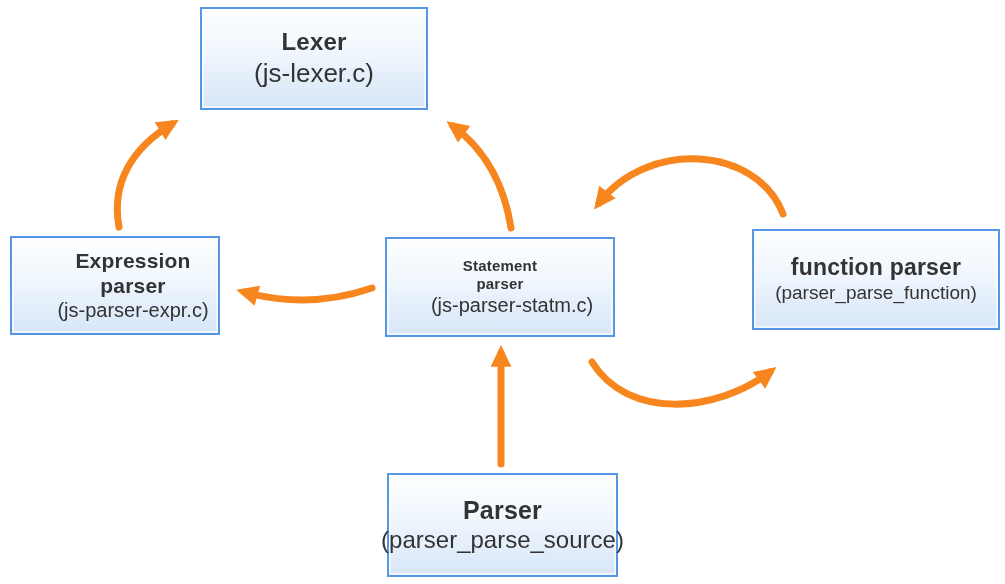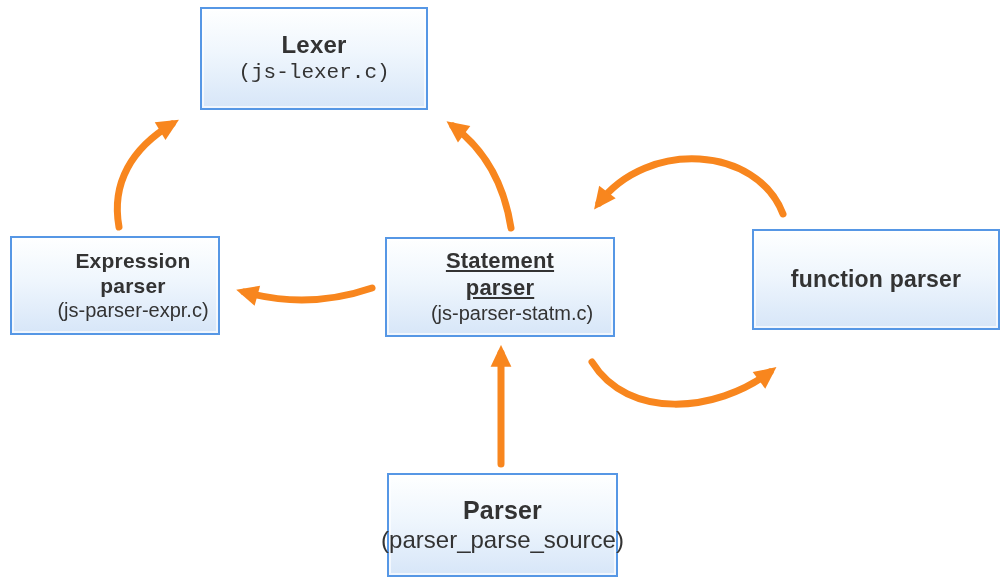--- a/index.html
+++ b/index.html
@@ -48,24 +48,24 @@
     white-space: nowrap;
   }
   
   .node-lexer      { left: 200px; top: 7px;   width: 228px; height: 103px; }
   .node-expression { left: 10px;  top: 236px; width: 210px; height: 99px; padding-left: 36px;  }
   .node-statement  { left: 385px; top: 237px; width: 230px; height: 100px; }
   .node-function   { left: 752px; top: 229px; width: 248px; height: 101px; }
   .node-parser     { left: 387px; top: 473px; width: 231px; height: 104px; }
   
   .node-lexer .title       { font-size: 24px; }
-  .node-lexer .subtitle    { font-size: 21px; font-family: Liberation Mono, monospace; }
+  .node-lexer .subtitle    { font-size: 26px; }
   .node-expression .title  { font-size: 21px; }
   .node-expression .subtitle { font-size: 20px; }
-  .node-statement .title   { font-size: 22px; text-decoration: underline; }
+  .node-statement .title   { font-size: 15px; }
   .node-statement .subtitle  { font-size: 20px; margin-left: 24px; }
   .node-function .title    { font-size: 23px; }
   .node-function .subtitle { font-size: 19px; }
   .node-parser .title      { font-size: 25px; }
   .node-parser .subtitle   { font-size: 24px; }
 </style>
 </head>
 <body>
 
 <div class="canvas">
@@ -98,20 +98,21 @@
   </div>
 
   <div class="node node-statement">
     <div class="title">Statement
 parser</div>
     <div class="subtitle">(js-parser-statm.c)</div>
   </div>
 
   <div class="node node-function">
     <div class="title">function parser</div>
+    <div class="subtitle">(parser_parse_function)</div>
   </div>
 
   <div class="node node-parser">
     <div class="title">Parser</div>
     <div class="subtitle">(parser_parse_source)</div>
   </div>
 
 </div>
 
 </body></html>

